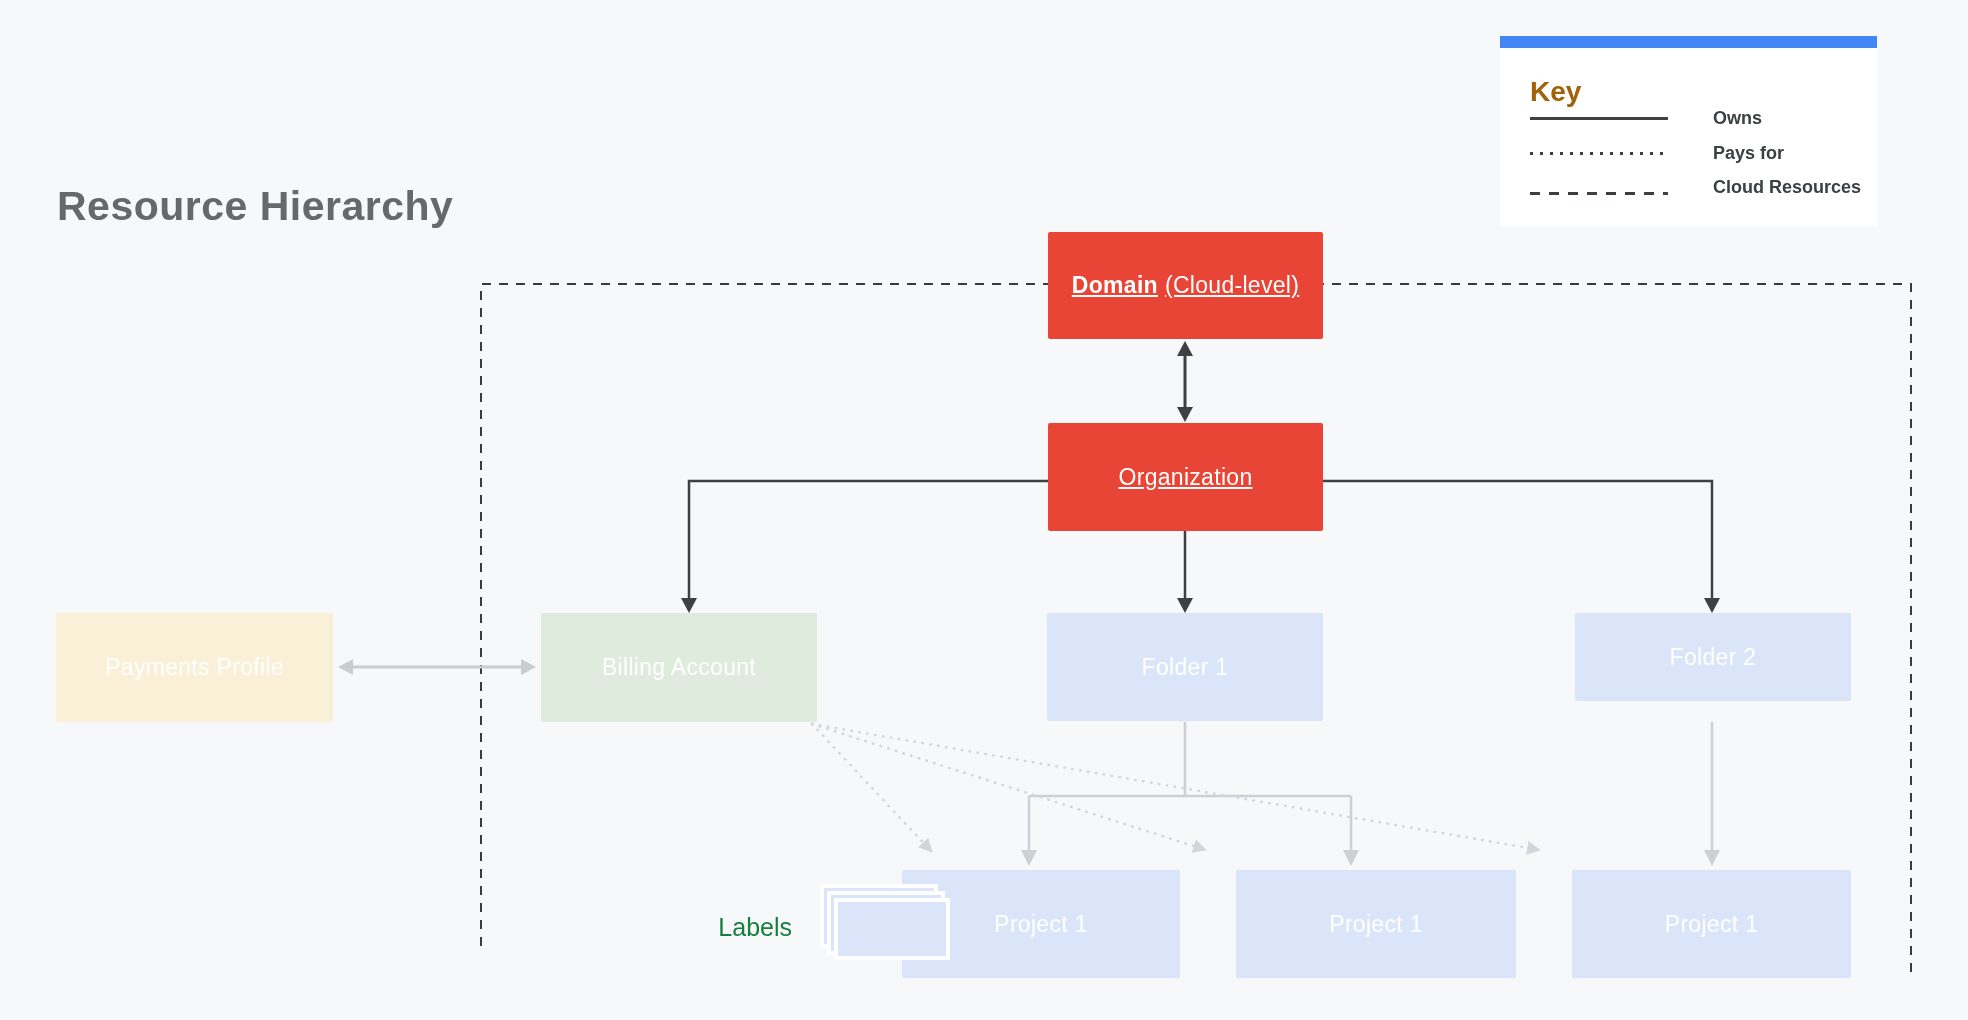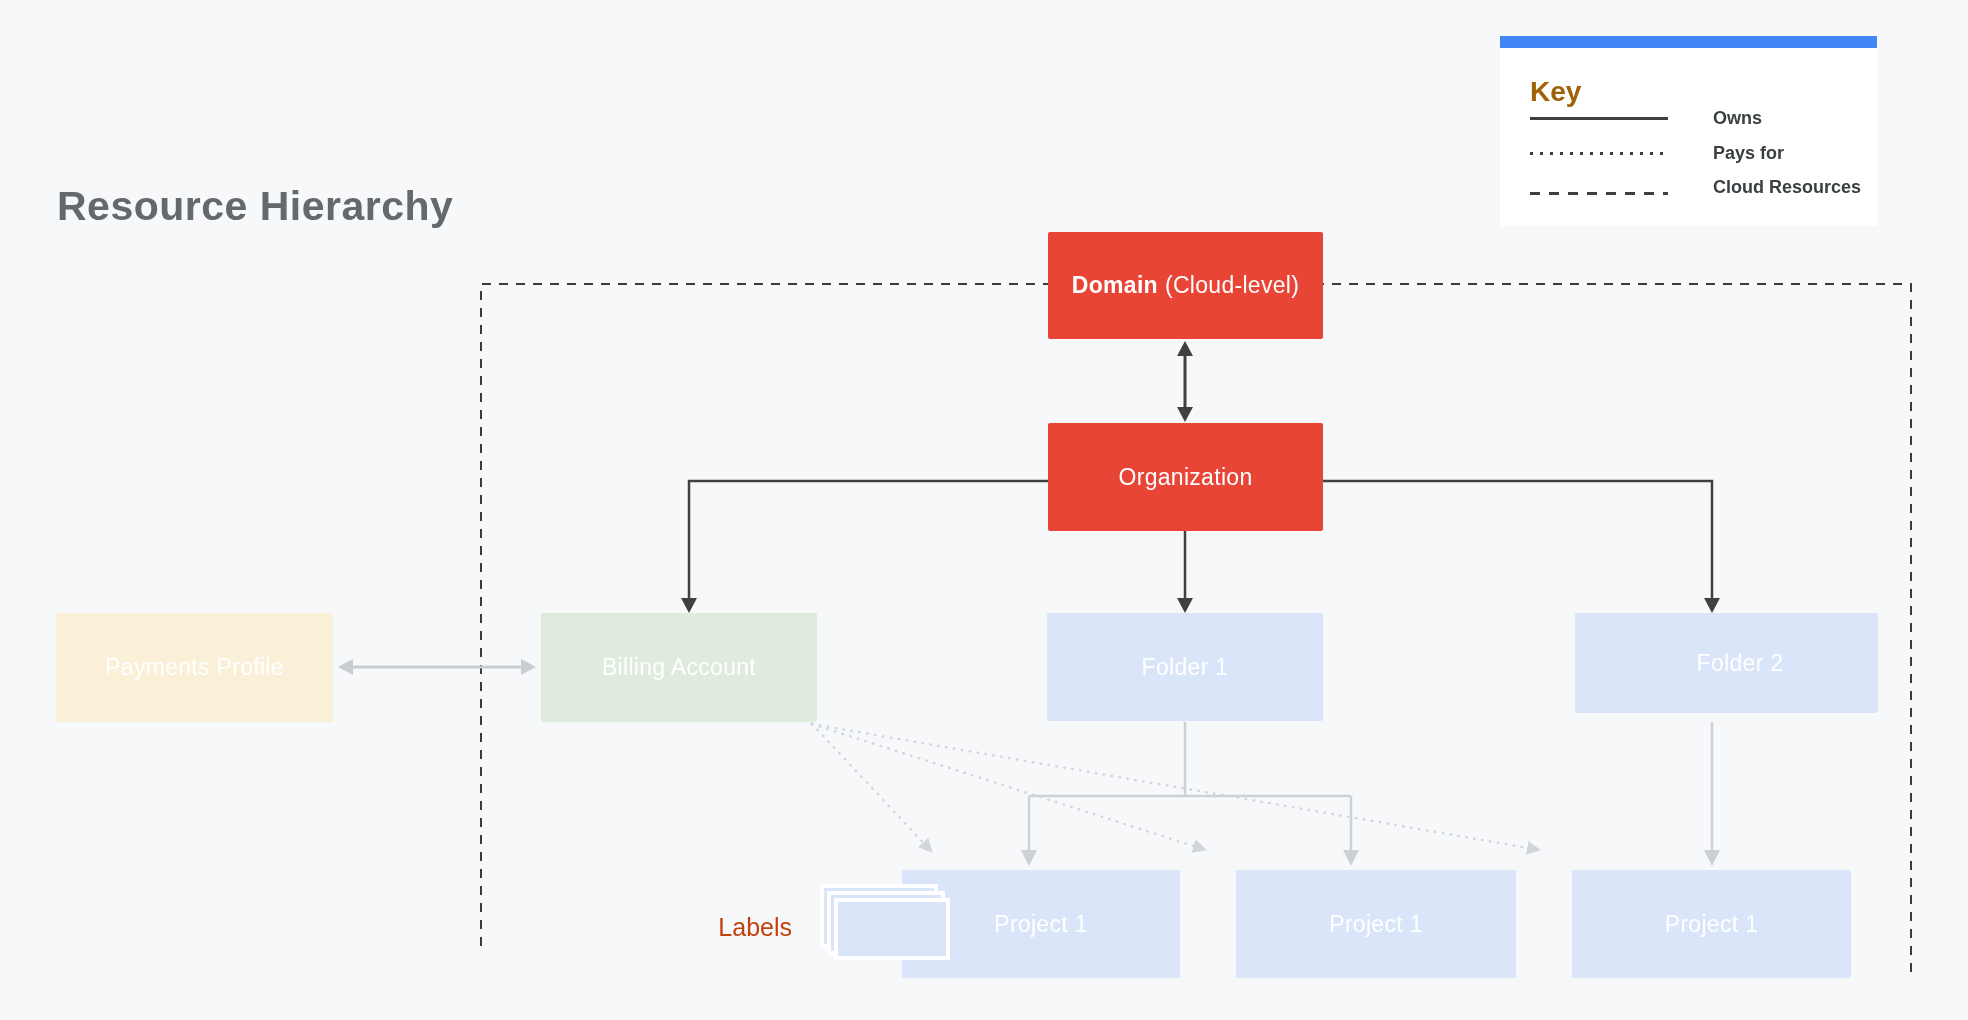--- a/index.html
+++ b/index.html
@@ -38,29 +38,29 @@
     position:absolute;left:213px;width:150px;
     font-size:18px;font-weight:700;color:#3B4043;line-height:21px;
   }
   
   .node{
     position:absolute;z-index:2;
     display:flex;align-items:center;justify-content:center;
     color:#ffffff;font-size:23px;letter-spacing:0.3px;
     border-radius:2px;text-align:center;
   }
-  .node.red{background:#E94536;}
+  .node.red{background:#E94536;text-decoration:underline;}
   .node.green{background:#DEEBDD;}
   .node.cream{background:#FAF0D8;}
   .node.blue{background:#DAE5F9;}
   .node .b{font-weight:700;}
   .node .q{font-weight:400;margin-left:7px;}
   .labels-caption{
     position:absolute;left:700px;top:913px;width:92px;z-index:2;
-    text-align:right;font-size:25px;color:#c2410c;
+    text-align:right;font-size:25px;color:#15803d;
   }
   .card{
     position:absolute;z-index:3;
     background:#DAE5F9;border:4px solid #ffffff;box-sizing:border-box;
   }
 </style>
 </head>
 <body>
 
 <div class="stage">
@@ -140,21 +140,21 @@
   </div>
 
   <div class="node cream" style="left:56px;top:613px;width:277px;height:109px;">Payments Profile</div>
 
   <div class="node red b" style="left:1048px;top:423px;width:275px;height:108px;">Organization</div>
 
   <div class="node green" style="left:541px;top:613px;width:276px;height:109px;">Billing Account</div>
 
   <div class="node blue" style="left:1047px;top:613px;width:276px;height:108px;">Folder 1</div>
 
-  <div class="node blue" style="left:1575px;top:613px;width:276px;height:100px;padding-left:27px;">Folder 2</div>
+  <div class="node blue" style="left:1575px;top:613px;width:276px;height:88px;">Folder 2</div>
 
   <div class="node blue" style="left:902px;top:870px;width:278px;height:108px;">Project 1</div>
 
   <div class="node blue" style="left:1236px;top:870px;width:280px;height:108px;">Project 1</div>
 
   <div class="node blue" style="left:1572px;top:870px;width:279px;height:108px;">Project 1</div>
 
   <div class="labels-caption">Labels</div>
   <div class="card" style="left:820px;top:884px;width:118px;height:64px;"></div>
   <div class="card" style="left:827px;top:891px;width:118px;height:64px;"></div>

